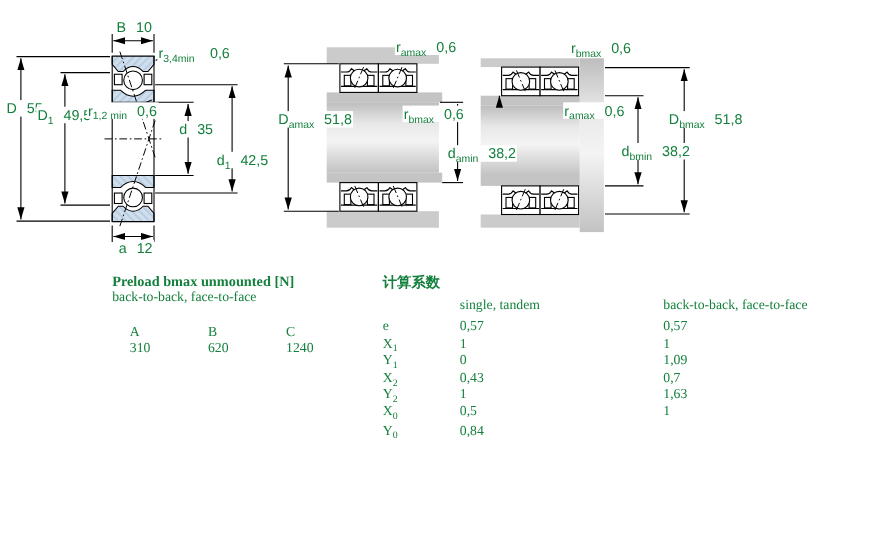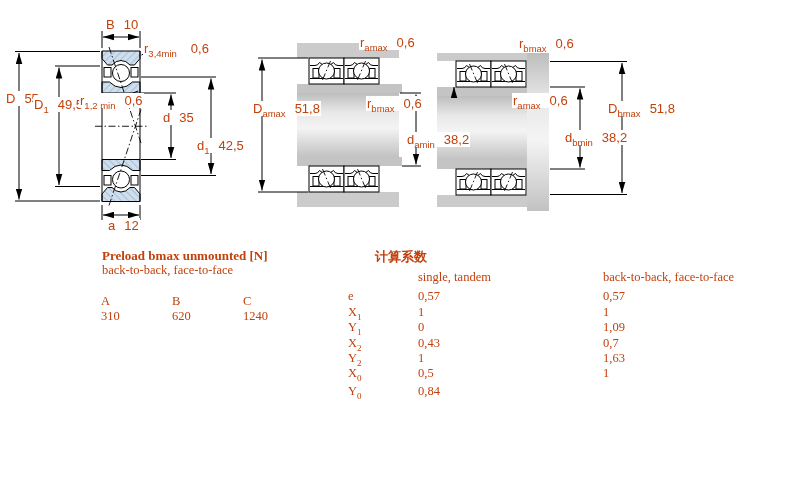--- a/index.html
+++ b/index.html
@@ -1,28 +1,28 @@
 <!DOCTYPE html>
 <html><head>
 <meta charset="utf-8">
 <style>
   html,body{margin:0;padding:0;background:#fff;}
   #canvas{position:relative;width:800px;height:500px;background:#fff;overflow:hidden;
-          font-family:"Liberation Sans",sans-serif;color:#c2410c;}
+          font-family:"Liberation Sans",sans-serif;color:#15803d;}
   svg{position:absolute;left:0;top:0;}
   svg .dd{stroke-dasharray:7 2.5 1.5 2.5;stroke-width:0.9;}
   .dim{position:absolute;font:13px "Liberation Sans",sans-serif;background:#fff;
        white-space:nowrap;line-height:15px;padding:0 1px;}
   .dim sub{font-size:9.5px;line-height:0;}
   .dim .v{margin-left:9px;}
   .pl-title{position:absolute;left:102px;top:248px;font:bold 13px "Liberation Serif",serif;}
   .pl-sub{position:absolute;left:102px;top:263px;font:12.5px "Liberation Serif",serif;}
-  .pl-row{position:absolute;left:101px;font:12.5px "Liberation Serif",serif;white-space:nowrap;text-decoration:underline;}
+  .pl-row{position:absolute;left:118px;font:12.5px "Liberation Serif",serif;white-space:nowrap;text-decoration:underline;}
   .pl-row span{display:inline-block;width:71px;}
-  .fc-title{position:absolute;left:348px;top:248px;font:bold 13px "Liberation Serif",serif;margin-left:27px;}
+  .fc-title{position:absolute;left:348px;top:248px;font:bold 13px "Liberation Serif",serif;}
   .fc-head{position:absolute;top:270px;font:12.5px "Liberation Serif",serif;white-space:nowrap;text-align:right;}
   .frow{position:absolute;left:348px;width:430px;display:flex;
         font:12.5px "Liberation Serif",serif;}
   .frow .fl{width:70px;}
   .frow .f1{width:185px;}
   .frow sub{font-size:9px;line-height:0;}
 </style>
 </head>
 <body>
 

